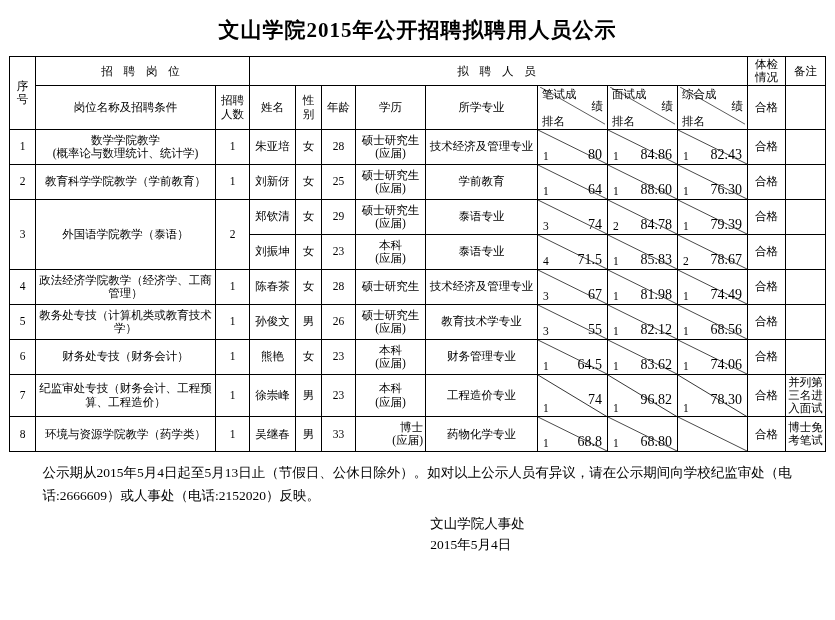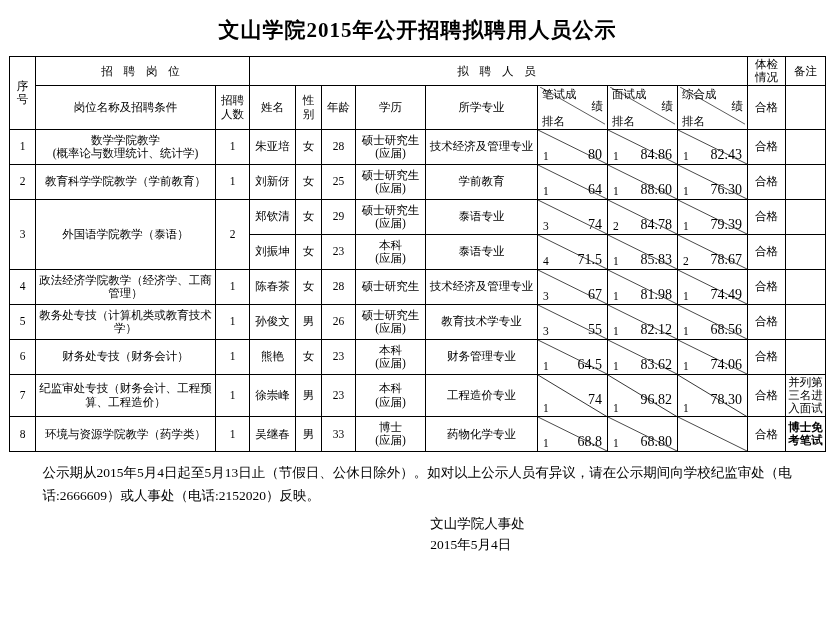--- a/index.html
+++ b/index.html
@@ -497,21 +497,21 @@
           <td class="phys" style="white-space: pre-line;">合格</td>
           <td class="remark" style="white-space: pre-line;">并列第三名进入面试</td>
         </tr>
         <tr>
           <td class="seq" style="white-space: pre-line;">8</td>
           <td class="post" style="white-space: pre-line;">环境与资源学院教学（药学类）</td>
           <td class="num" style="white-space: pre-line;">1</td>
           <td class="name" style="white-space: pre-line;">吴继春</td>
           <td class="sex" style="white-space: pre-line;">男</td>
           <td class="age" style="white-space: pre-line;">33</td>
-          <td class="edu" style="white-space: pre-line;">博士
+          <td class="edu" style="white-space: pre-line; text-align: right;">博士
 (应届)</td>
           <td class="major cell-left" style="white-space: pre-line;">药物化学专业</td>
           <td class="splitcell">
             <svg class="diag" viewBox="0 0 70 32" preserveAspectRatio="none">
               <line x1="0" y1="0" x2="70" y2="32" stroke="#000" stroke-width="0.7"></line>
             </svg>
             <span class="sc">68.8</span>
             <span class="rk">1</span>
           </td>
           <td class="splitcell">
@@ -522,21 +522,21 @@
             <span class="rk">1</span>
           </td>
           <td class="splitcell">
             <svg class="diag" viewBox="0 0 70 32" preserveAspectRatio="none">
               <line x1="0" y1="0" x2="70" y2="32" stroke="#000" stroke-width="0.7"></line>
             </svg>
             <span class="sc"></span>
             <span class="rk"></span>
           </td>
           <td class="phys" style="white-space: pre-line;">合格</td>
-          <td class="remark" style="white-space: pre-line; font-weight: bold;">博士免考笔试</td>
+          <td class="remark" style="white-space: pre-line;">博士免考笔试</td>
         </tr>
       </tbody>
   </table>
 
   <div class="notes">公示期从2015年5月4日起至5月13日止（节假日、公休日除外）。如对以上公示人员有异议，请在公示期间向学校纪监审处（电话:2666609）或人事处（电话:2152020）反映。</div>
 
   <div class="sign">
     <div class="sign-inner">
       <div>文山学院人事处</div>
       <div>2015年5月4日</div>

